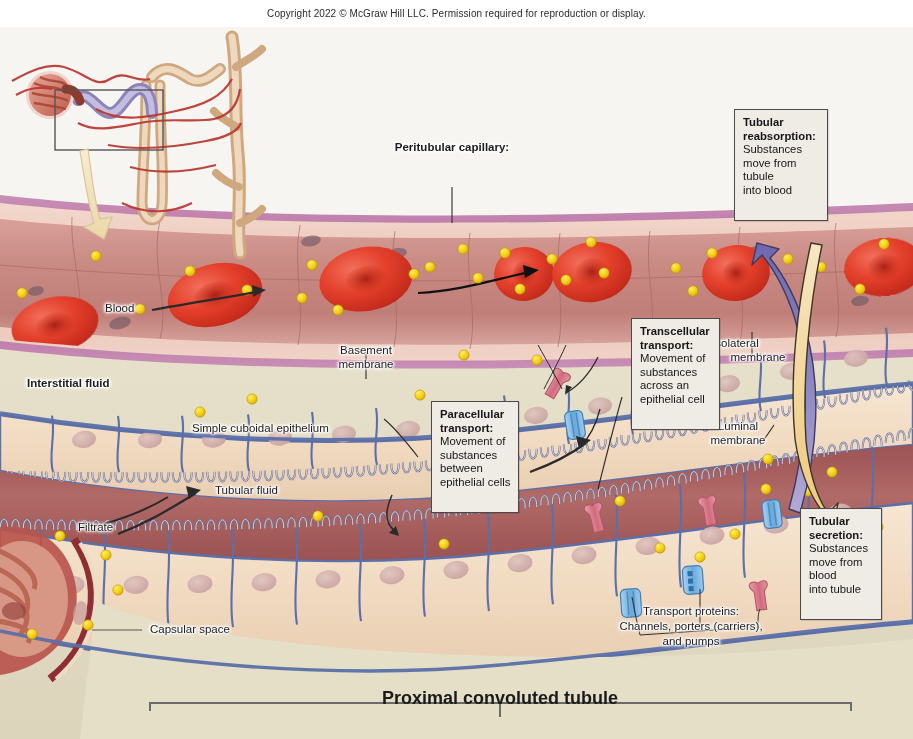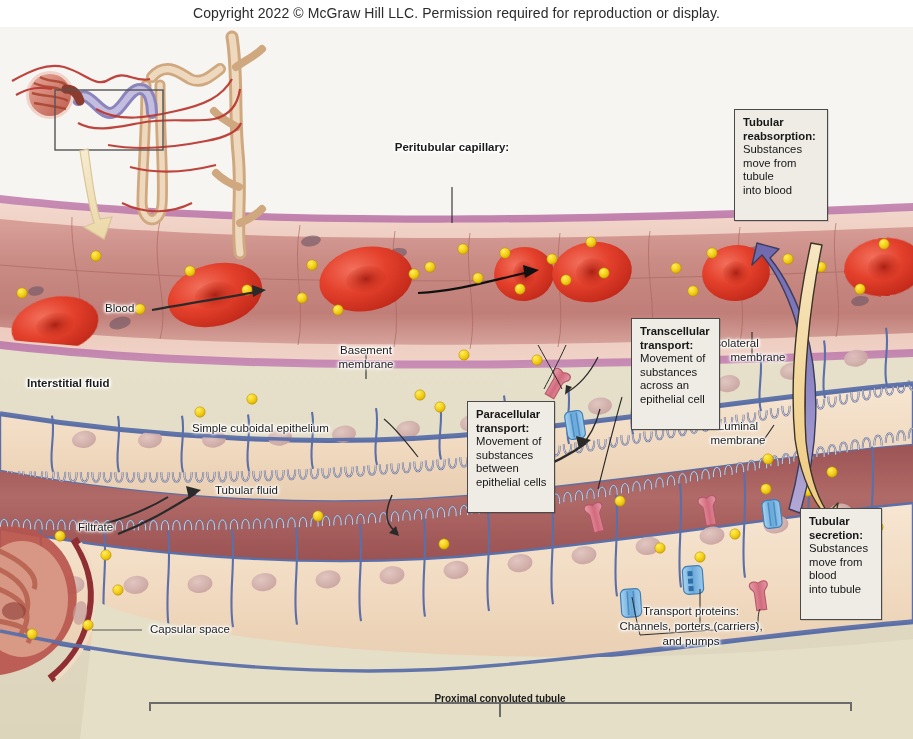--- a/index.html
+++ b/index.html
@@ -16,21 +16,21 @@
     background:#f7f5f1;
   }
   
   #copyright{
     position:absolute;
     top:0; left:0;
     width:913px;
     height:27px;
     background:#ffffff;
     color:#2b2b2b;
-    font-size:14px;
+    font-size:10px;
     line-height:27px;
     text-align:center;
     letter-spacing:.1px;
     z-index:60;
   }
   
   #canvas{
     position:absolute;
     top:27px; left:0;
     width:913px;
@@ -603,21 +603,21 @@
     <div class="lbl" style="left:215px;top:457px;">Tubular fluid</div>
 
     <div class="lbl" style="left:78px;top:494px;">Filtrate</div>
 
     <div class="lbl" style="left:150px;top:596px;">Capsular space</div>
 
     <div class="lbl ctr" style="left:596px;top:578px;width:190px;">Transport proteins:</div>
     <div class="lbl ctr" style="left:596px;top:593px;width:190px;">Channels, porters (carriers),</div>
     <div class="lbl ctr" style="left:596px;top:608px;width:190px;">and pumps</div>
 
-    <div class="lbl b ctr nosh" style="left:350px;top:665px;width:300px;font-size:10px;">Proximal convoluted tubule</div>
+    <div class="lbl b ctr nosh" style="left:350px;top:665px;width:300px;font-size:18px;">Proximal convoluted tubule</div>
 
     <div class="callout" style="left:734px;top:82px;width:94px;">
       <span class="hd">Tubular</span>
       <span class="hd">reabsorption:</span>
       <span class="bd">
         <span>Substances</span>
         <span>move from</span>
         <span>tubule</span>
         <span>into blood</span>
       </span>
@@ -627,21 +627,21 @@
       <span class="hd">Transcellular</span>
       <span class="hd">transport:</span>
       <span class="bd">
         <span>Movement of</span>
         <span>substances</span>
         <span>across an</span>
         <span>epithelial cell</span>
       </span>
     </div>
 
-    <div class="callout" style="left:431px;top:374px;width:88px;margin-left:36px;">
+    <div class="callout" style="left:431px;top:374px;width:88px;">
       <span class="hd">Paracellular</span>
       <span class="hd">transport:</span>
       <span class="bd">
         <span>Movement of</span>
         <span>substances</span>
         <span>between</span>
         <span>epithelial cells</span>
       </span>
     </div>
 

